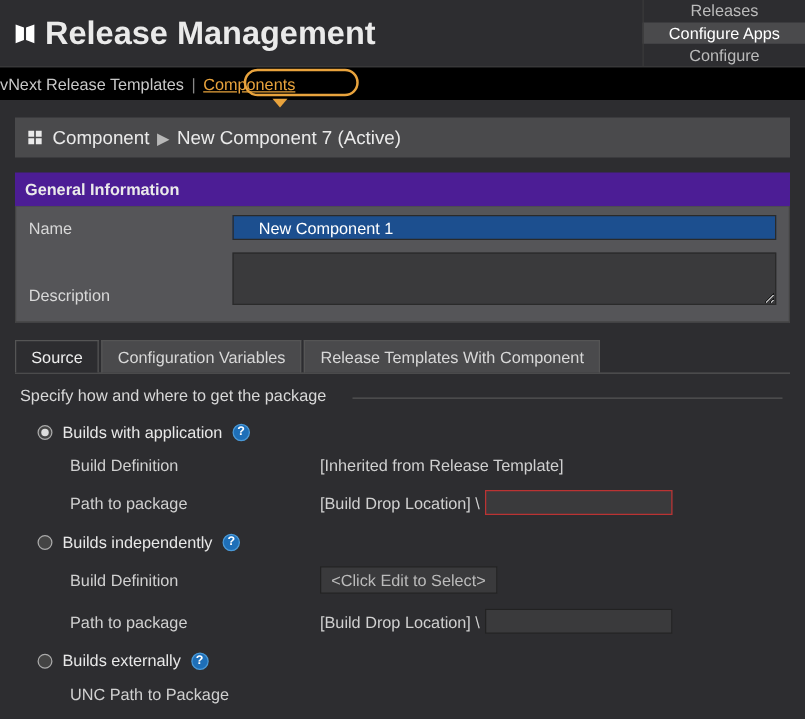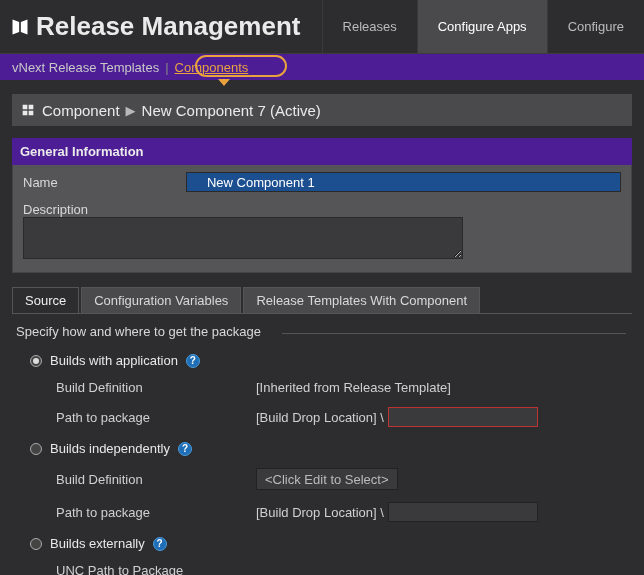--- a/index.html
+++ b/index.html
@@ -23,39 +23,40 @@
   }
   .logo svg { width: 20px; height: 20px; fill: #fff; }
   .app-title {
     color: #eaeaea; font-size: 26px; font-weight: 700;
     margin-left: 6px;
   }
   .primary-tabs {
     margin-left: auto;
     display: flex;
     height: 100%;
+    flex-direction: column;
   }
   .primary-tab {
     display: flex; align-items: center; justify-content: center;
     padding: 0 20px;
     height: 100%;
     color: #bbb;
     font-size: 13px;
     cursor: pointer;
     border-left: 1px solid #3a3a3a;
   }
   .primary-tab.active {
     background: #4a4a4c;
     color: #fff;
   }
   .subnav {
     height: 26px;
     display: flex; align-items: center;
-    background: #4c1d95;
-    padding-left: 12px;
+    background: #000000;
+    padding-left: 0;
     font-size: 13px;
     color: #c8c8c8;
     position: relative;
     text-align: center;
   }
   .subnav .current-nav {
     color: #e8a33d;
     text-decoration: underline;
     cursor: pointer;
     position: relative;
@@ -266,21 +267,21 @@
     <span class="bc-chevron">▶</span>
     <span>New Component 7 (Active)</span>
   </div>
 
   <div class="section-header">General Information</div>
   <div class="form-area">
     <div class="form-row">
       <div class="form-label">Name</div>
       <input class="text-input selected" value="New Component 1" style="">
     </div>
-    <div class="form-row" style="align-items:flex-start;flex-direction:column;">
+    <div class="form-row" style="align-items:flex-end;">
       <div class="form-label">Description</div>
       <textarea class="textarea" style=""></textarea>
     </div>
   </div>
 
   <div class="tabs">
     <div class="tab active">Source</div>
     <div class="tab">Configuration Variables</div>
     <div class="tab">Release Templates With Component</div>
   </div>

